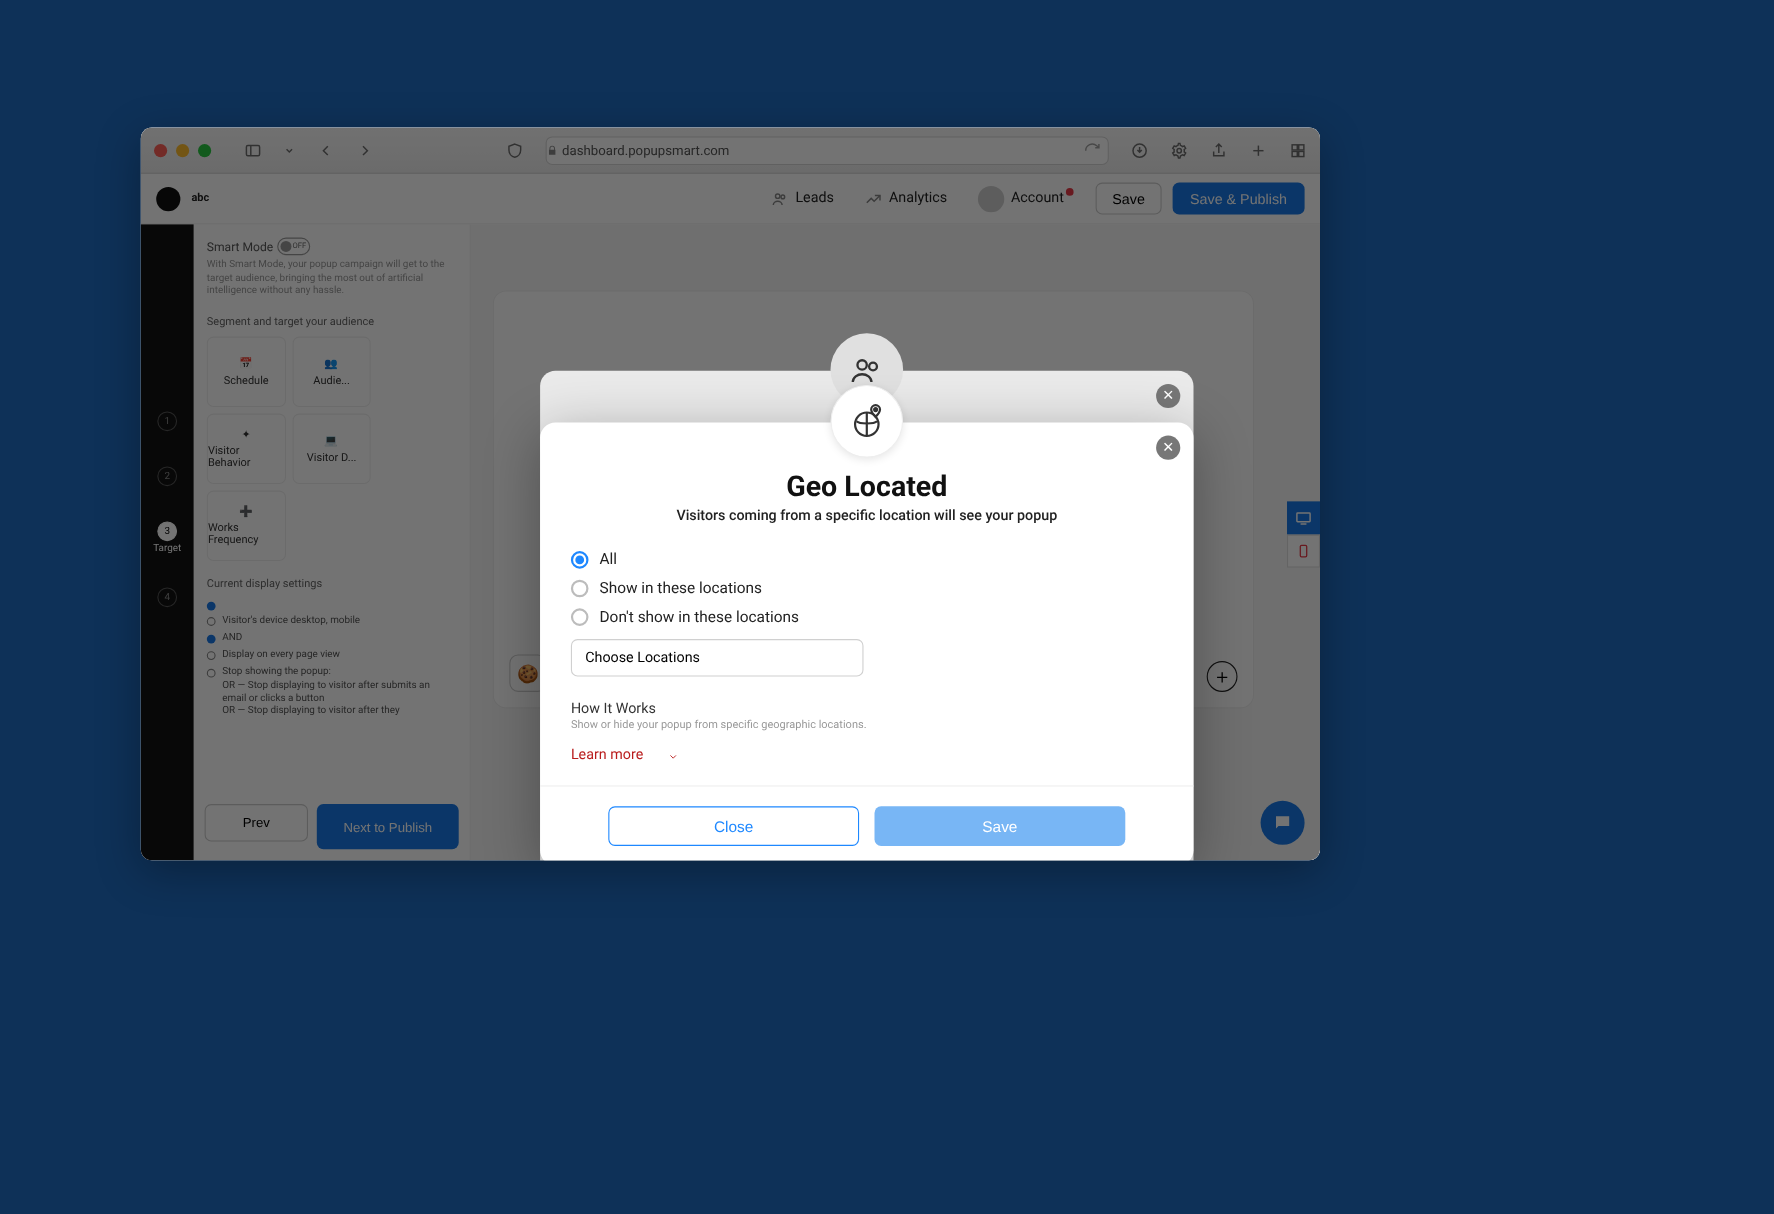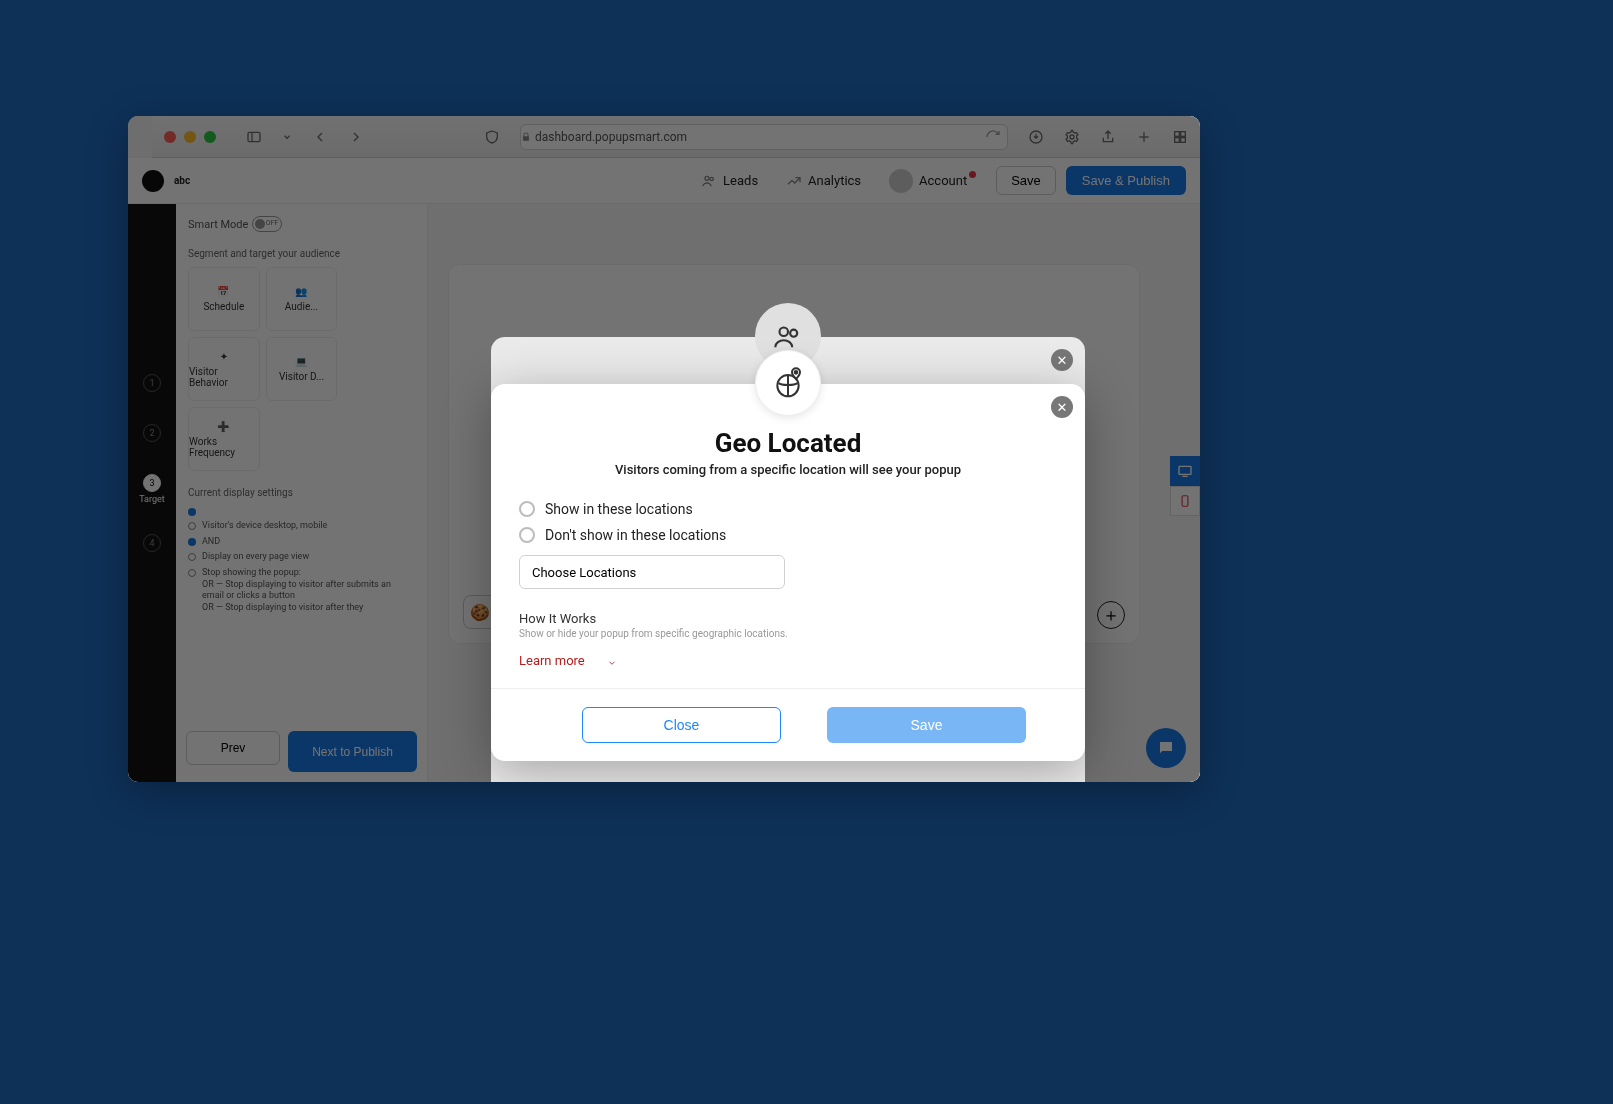--- a/index.html
+++ b/index.html
@@ -27,21 +27,20 @@
 
   
   .safari-toolbar {
     height: 42px;
     background: linear-gradient(#fafafa,#ededed);
     border-bottom: 1px solid #ccc;
     display: flex;
     align-items: center;
     padding: 0 12px;
     gap: 20px;
-    margin-left: 24px;
   }
   .traffic-lights { display: flex; gap: 8px; margin-right: 10px; }
   .tl { width: 12px; height: 12px; border-radius: 50%; }
   .tl.red { background:#ff5f57; }
   .tl.yellow { background:#febc2e; }
   .tl.green { background:#28c840; }
   .tb-icon { width:16px; height:16px; opacity:.55; display:flex; align-items:center; justify-content:center; }
   .tb-icon svg { width:100%; height:100%; }
   .url-bar {
     flex: 1;
@@ -191,21 +190,21 @@
   .radio.checked { border-color:#1e88ff; }
   .radio.checked::after { content:''; width:8px; height:8px; border-radius:50%; background:#1e88ff; }
   .location-select {
     margin-top:12px; width:266px; height:34px; border:1px solid #d0d0d0; border-radius:6px;
     padding:0 12px; font-size:13px; color:#000000; background:#fff; display:flex; align-items:center;
   }
   .hiw-title { font-size:13px; color:#333; margin-top:22px; }
   .hiw-desc { font-size:10px; color:#999; margin-top:2px; }
   .learn-more { display:flex; align-items:center; gap:22px; font-size:13px; color:#b91c1c; margin-top:14px; cursor:pointer; }
   .modal-footer { border-top:1px solid #eee; padding:18px; display:flex; gap:14px; justify-content:center; }
-  .modal-footer button { width:199px; height:36px; border-radius:6px; font-size:14px; cursor:pointer;margin-left:32px; }
+  .modal-footer button { width:228px; height:36px; border-radius:6px; font-size:14px; cursor:pointer; }
   .btn-close { background:#fff; border:1px solid #1e88ff; color:#1e88ff; }
   .btn-save { background:#78b6f5; border:none; color:#fff; }
 
   
   .chev { width:10px; height:10px; display:inline-block; }
 </style>
 </head>
 <body>
 
 <div class="browser-window">
@@ -344,20 +343,21 @@
     </div>
 
     <div class="settings-panel">
       <div class="smartmode-row">
         <span>Smart Mode</span>
         <div class="toggle">
           <div class="knob"></div>
           <span class="offlabel">OFF</span>
         </div>
       </div>
+      <div class="desc-text">With Smart Mode, your popup campaign will get to the target audience, bringing the most out of artificial intelligence without any hassle.</div>
 
       <div class="section-title">Segment and target your audience</div>
       <div class="target-grid">
         <div class="target-card">
           <span>📅</span>
           <span>Schedule</span>
         </div>
         <div class="target-card">
           <span>👥</span>
           <span>Audie...</span>
@@ -463,20 +463,24 @@
       </svg>
     </div>
     <div class="close-x">✕</div>
 
     <div class="geo-body">
       <div class="geo-title">Geo Located</div>
       <div class="geo-subtitle">Visitors coming from a specific location will see your popup</div>
 
       <div class="radio-group">
         <div class="radio-row">
+          <div class="radio checked"></div>
+          <span>All</span>
+        </div>
+        <div class="radio-row">
           <div class="radio"></div>
           <span>Show in these locations</span>
         </div>
         <div class="radio-row">
           <div class="radio"></div>
           <span>Don't show in these locations</span>
         </div>
       </div>
 
       <div class="location-select">

